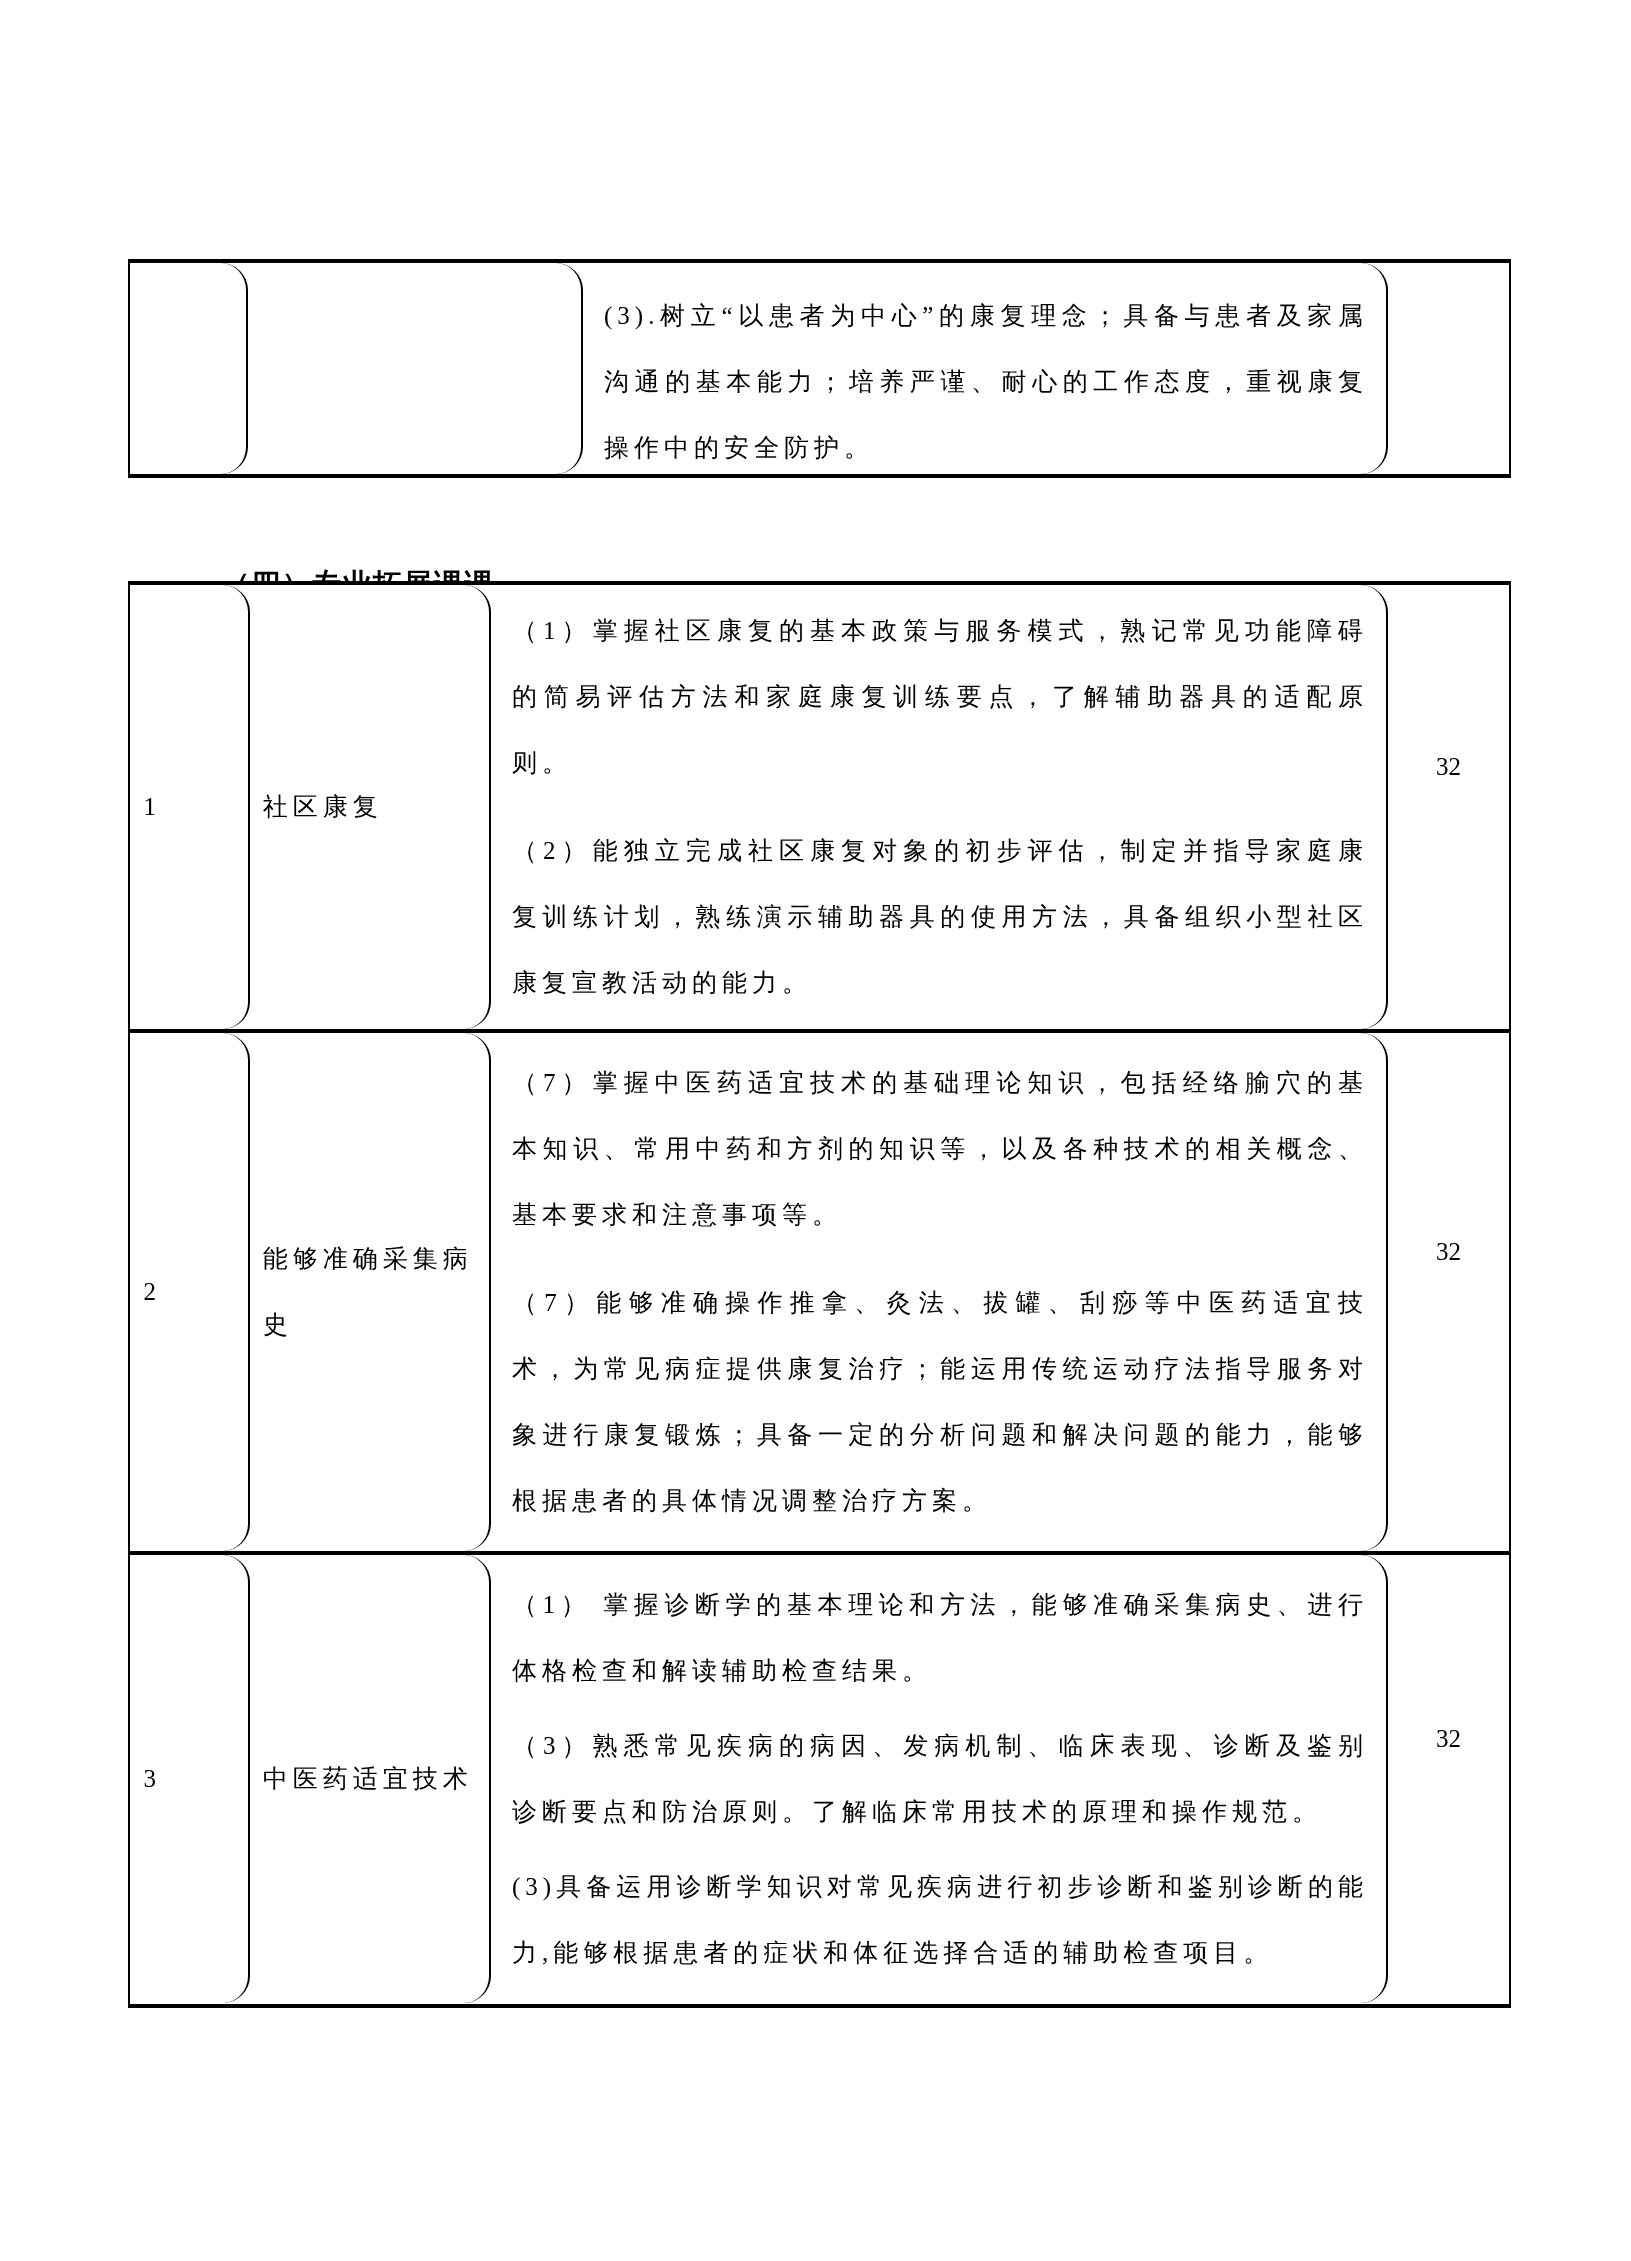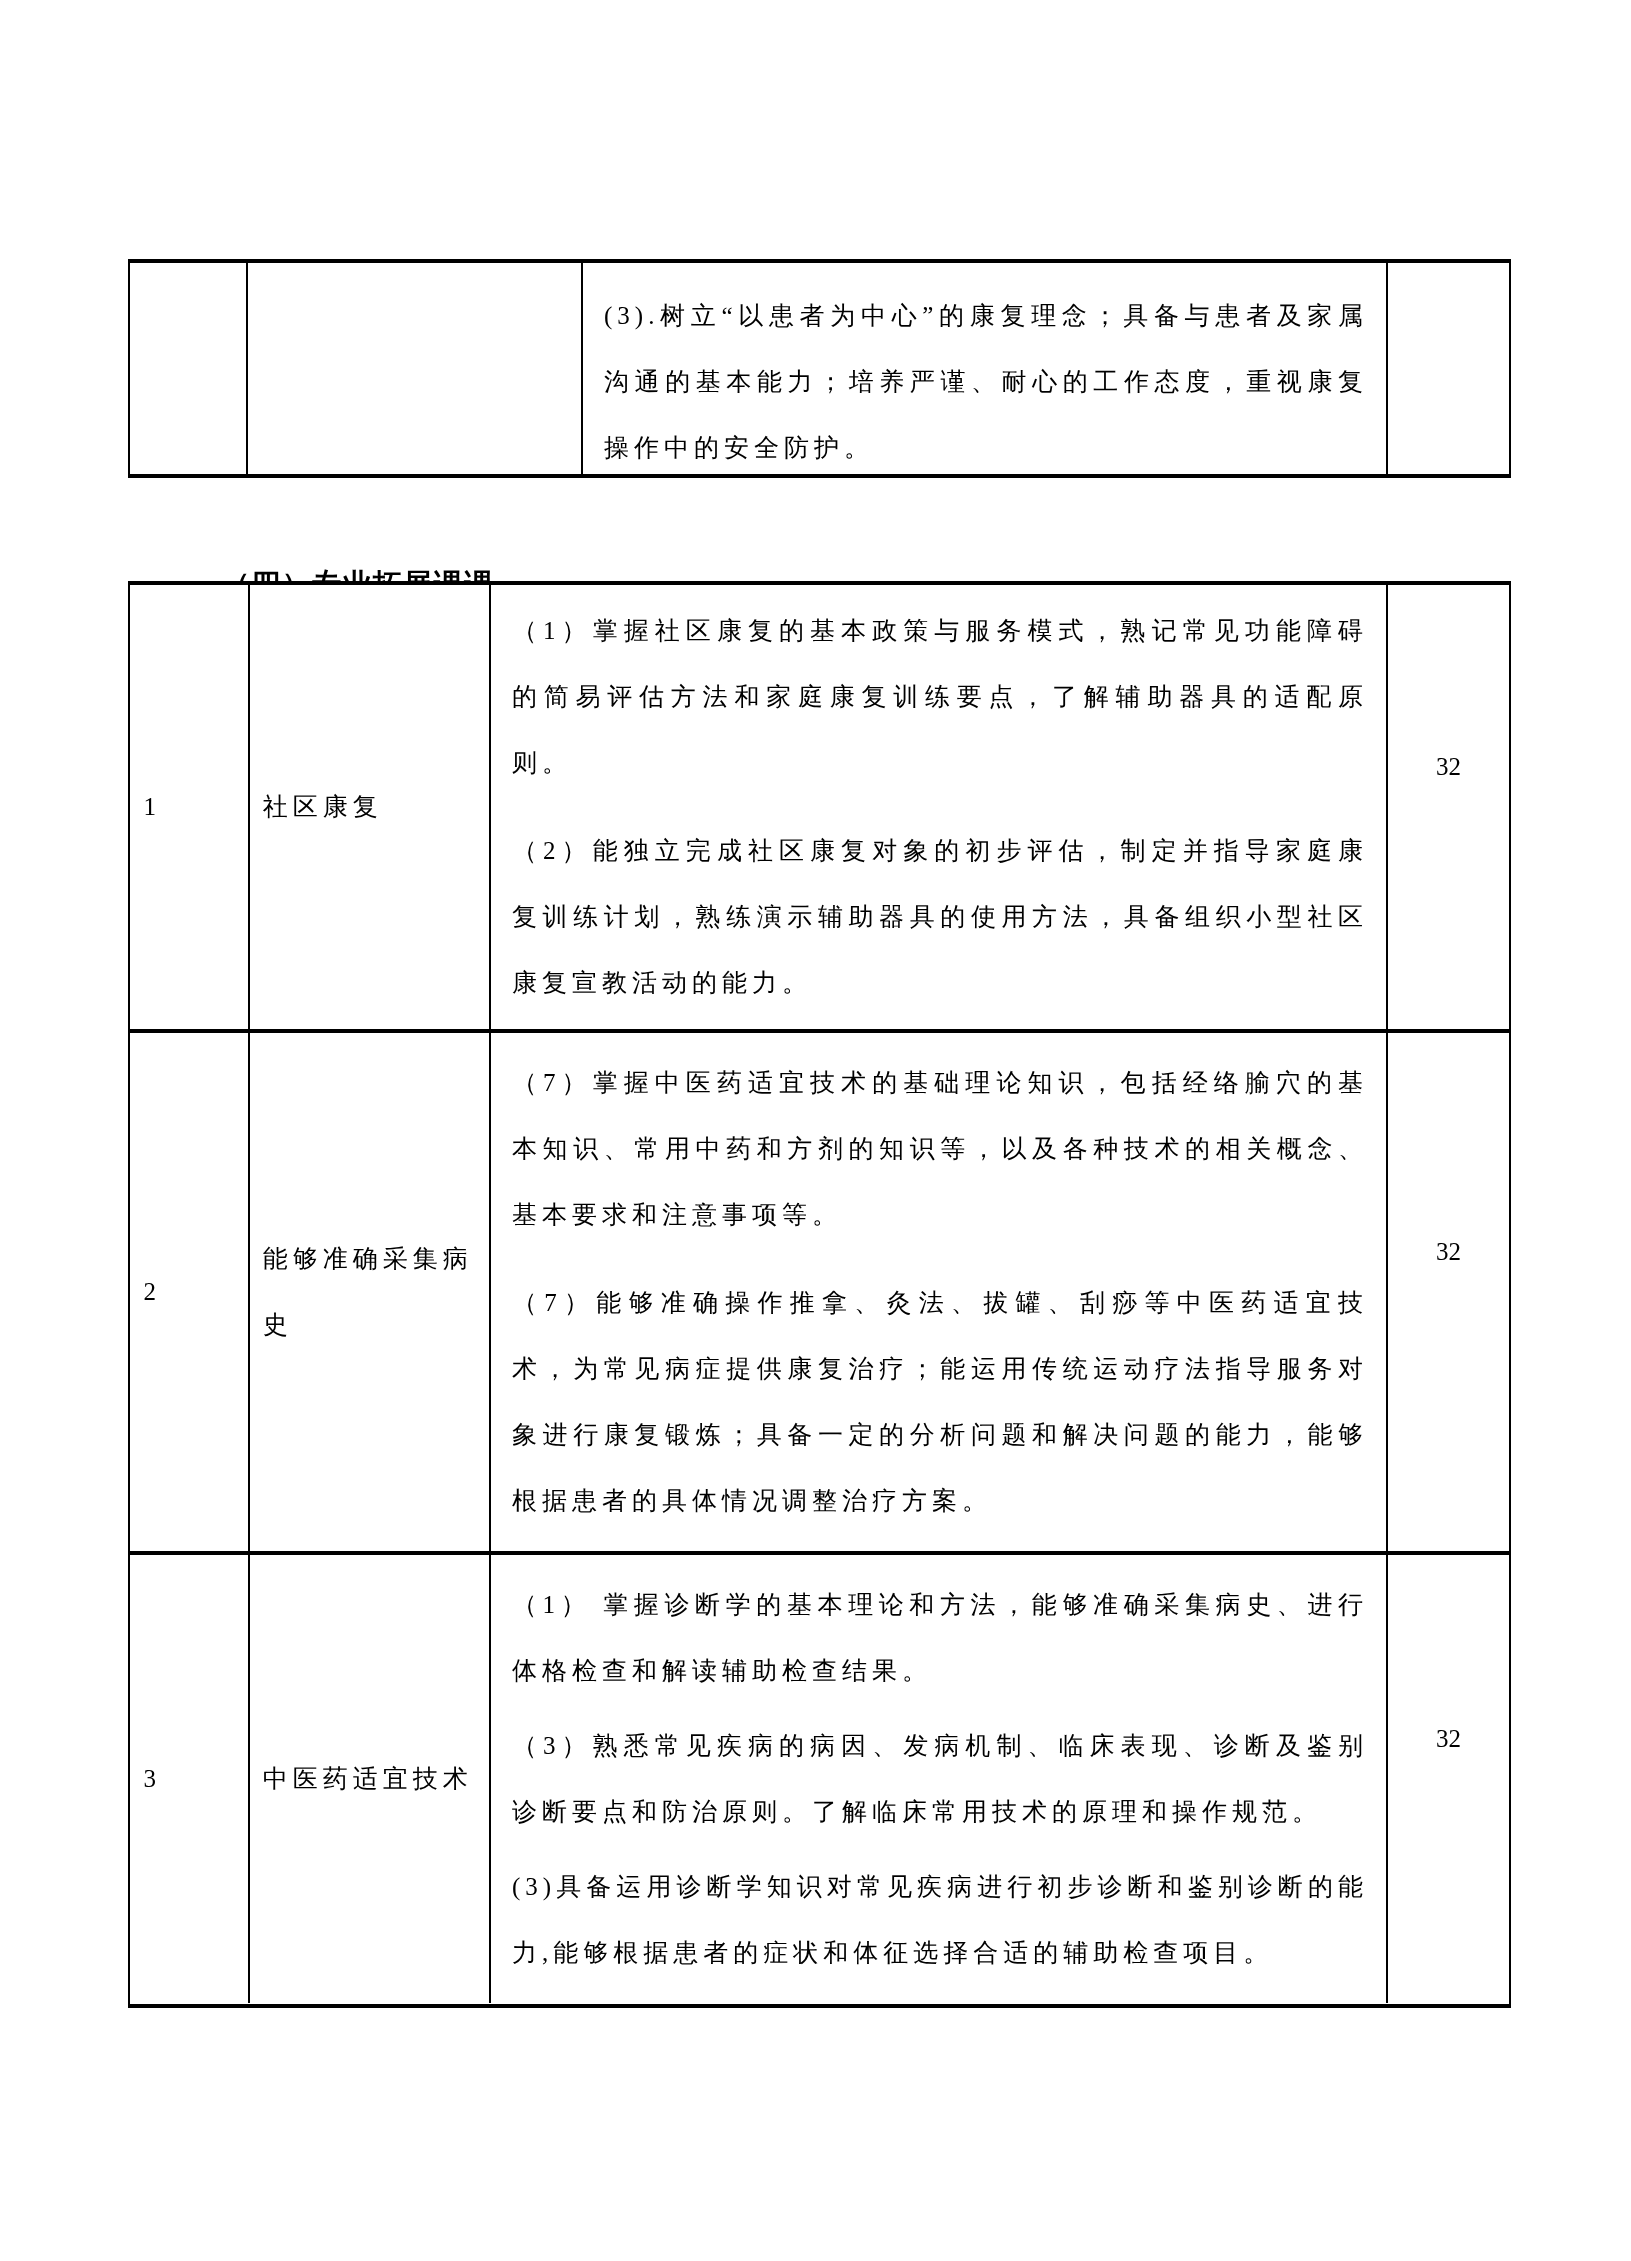--- a/index.html
+++ b/index.html
@@ -50,21 +50,21 @@
   .r1 { height: 448px; }
   .r2 { height: 522px; }
   .r3 { height: 448px; }
   .cell {
     box-sizing: border-box;
     overflow: hidden;
     display: flex;
     flex-direction: column;
     justify-content: center;
   }
-  .vline { border-right: 2.3px solid #000; }
+  .vline { border-right: 2.3px solid #000; border-radius: 27px; }
   .no-cell {
     padding-left: 13.6px;
     font-size: 25px;
     line-height: 66px;
     align-items: flex-start;
   }
   .name-cell {
     padding-left: 12.7px;
     font-size: 25px;
     letter-spacing: 5px;

